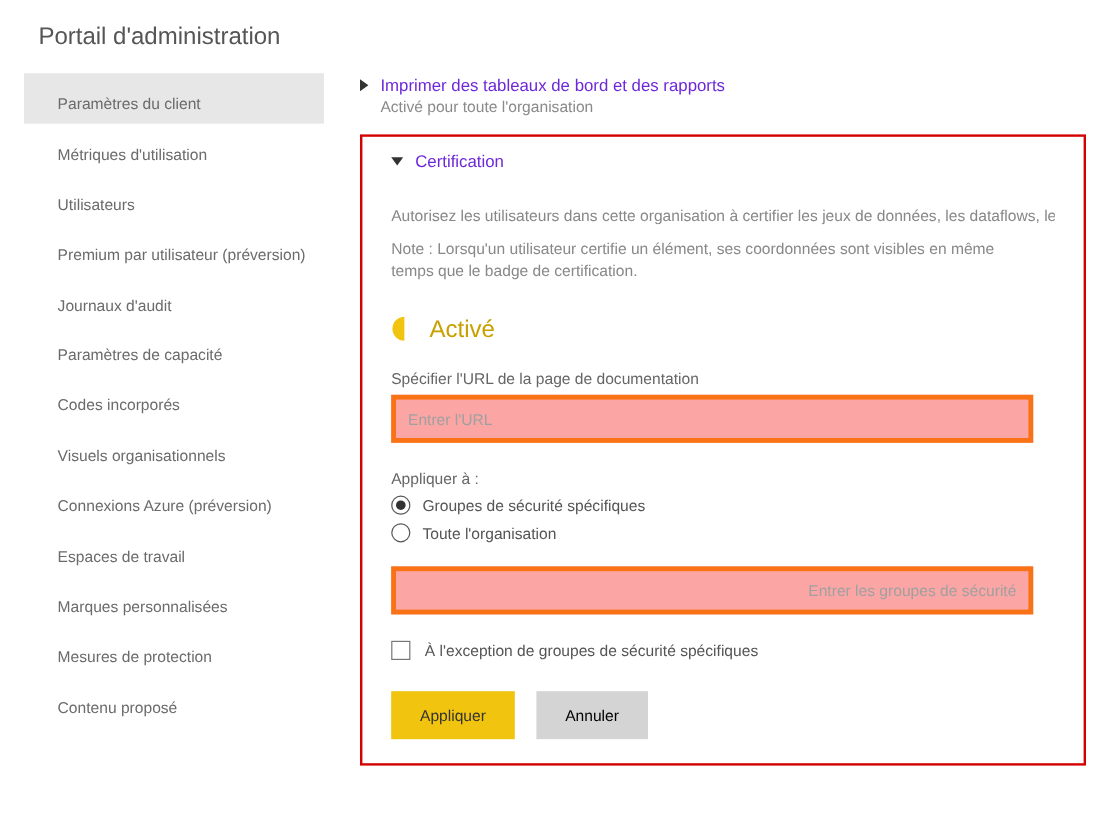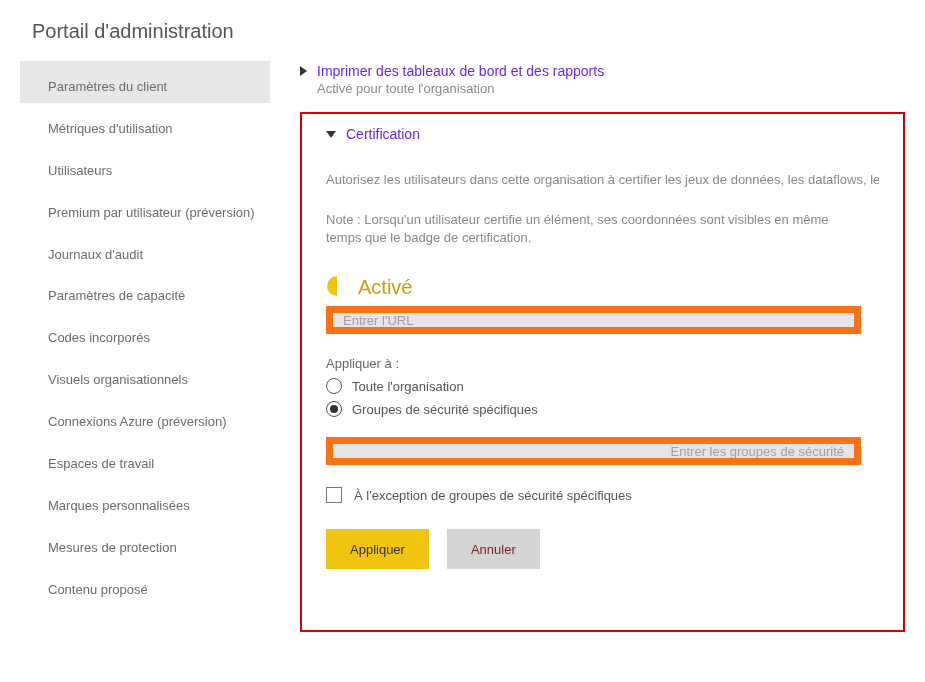--- a/index.html
+++ b/index.html
@@ -84,21 +84,21 @@
     min-height: 520px;
   }
   .desc {
     color: #888;
     margin-top: 30px;
     white-space: nowrap;
     overflow: hidden;
   }
   .note {
     color: #888;
-    margin-top: 24px;
+    margin-top: 12px;
     max-width: 540px;
     line-height: 1.4;
   }
   .toggle-row {
     display: flex;
     align-items: center;
     gap: 10px;
     margin-top: 28px;
   }
   .toggle-pill {
@@ -110,27 +110,27 @@
     color: #c8a100;
     font-weight: 400;
   }
   .field-label {
     margin-top: 20px;
     color: #666;
   }
   .text-input {
     display: block;
     width: 535px;
-    height: 28px;
+    height: 40px;
     margin-top: 6px;
-    border: 7px solid #f97316;
+    border: 4px solid #f97316;
     padding: 0 10px;
     font-size: 13px;
     color: #555;
-    background: #e5e5e5;
+    background: #fca5a5;
   }
   .text-input::placeholder { color: #a0a0a0; }
   .apply-label {
     margin-top: 22px;
     color: #666;
   }
   .radio-row {
     display: flex;
     align-items: center;
     gap: 10px;
@@ -171,21 +171,21 @@
     margin-top: 26px;
   }
   .btn {
     height: 40px;
     padding: 0 24px;
     border: none;
     font-size: 13px;
     cursor: pointer;
   }
   .btn-primary { background: #f1c40f; color: #333; }
-  .btn-secondary { background: #d4d4d4; color: #7f1d1d; }
+  .btn-secondary { background: #d4d4d4; color: #000000; }
 </style>
 </head>
 <body>
 
 <div class="page">
   <div class="page-title">Portail d'administration</div>
 
   <div class="layout">
     <div class="sidebar">
       <div class="sidebar-item active">Paramètres du client</div>
@@ -224,32 +224,33 @@
 
         <div class="toggle-row">
           <span class="toggle-pill">
             <svg width="22" height="22" viewBox="0 0 22 22">
               <path d="M11 1 A10 10 0 0 0 11 21 Z" fill="#f1c40f"></path>
             </svg>
           </span>
           <span class="toggle-label">Activé</span>
         </div>
 
+        <div class="field-label">Spécifier l'URL de la page de documentation</div>
         <input class="text-input" type="text" placeholder="Entrer l'URL" style="">
 
         <div class="apply-label">Appliquer à :</div>
 
+        <div class="radio-row">
+          <span class="radio checked"></span>
+          <span>Groupes de sécurité spécifiques</span>
+        </div>
         <div class="radio-row">
           <span class="radio"></span>
           <span>Toute l'organisation</span>
         </div>
-        <div class="radio-row">
-          <span class="radio checked"></span>
-          <span>Groupes de sécurité spécifiques</span>
-        </div>
 
         <input class="text-input" style="margin-top: 20px; text-align: right;" type="text" placeholder="Entrer les groupes de sécurité">
 
         <div class="checkbox-row">
           <span class="checkbox"></span>
           <span>À l'exception de groupes de sécurité spécifiques</span>
         </div>
 
         <div class="button-row">
           <button class="btn btn-primary">Appliquer</button>

